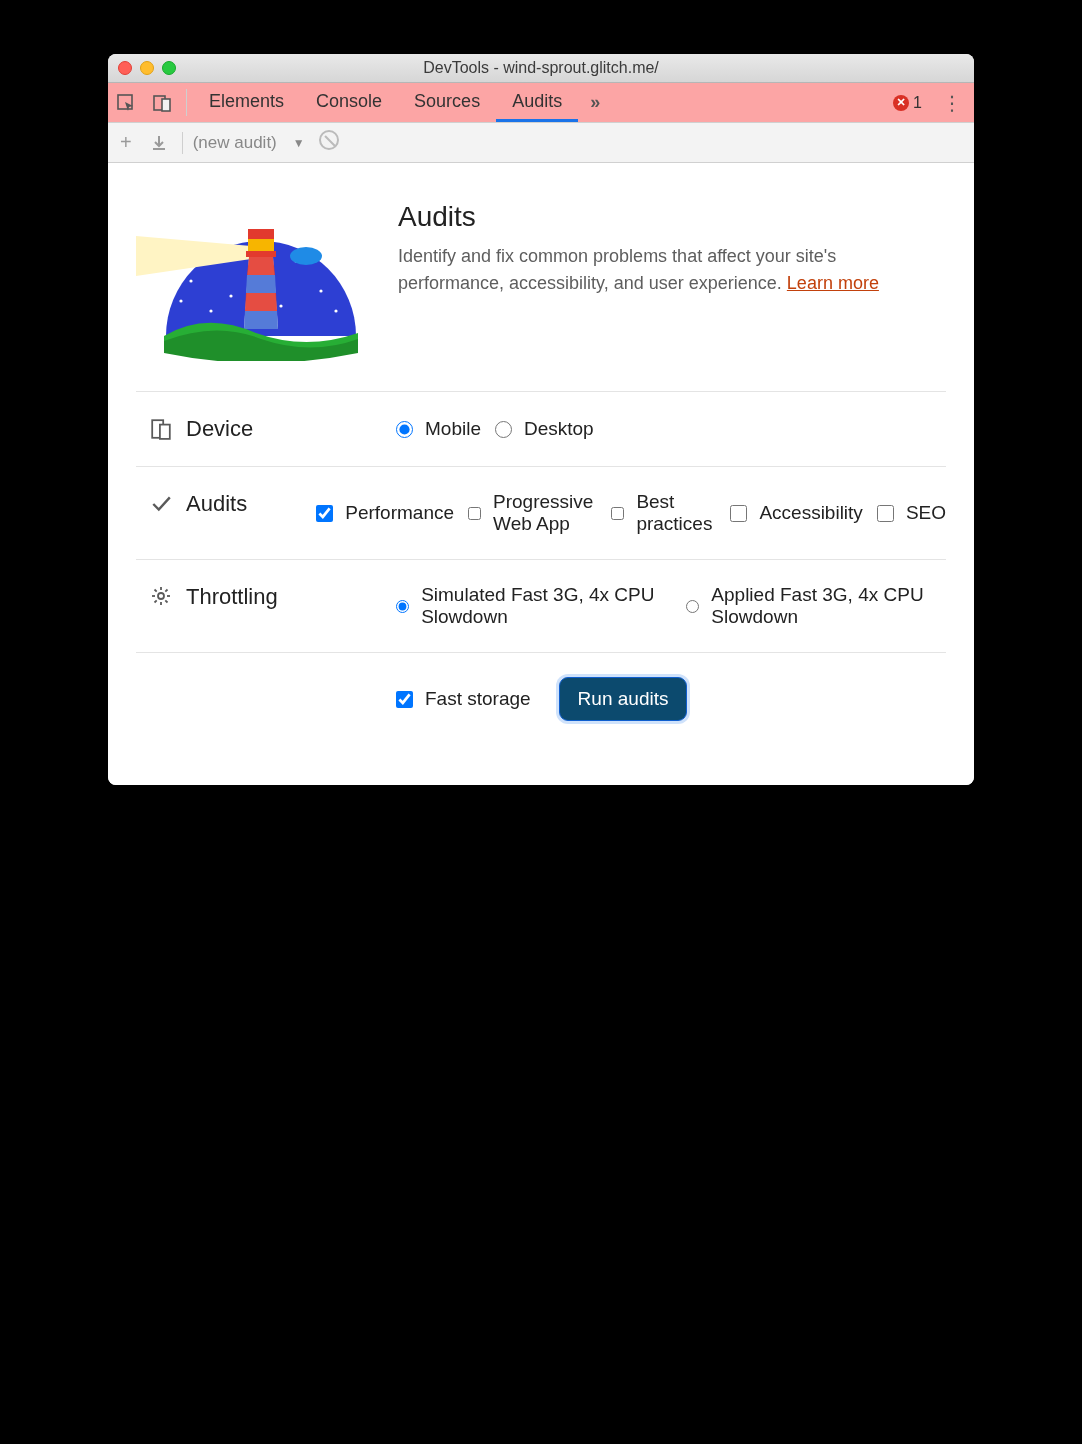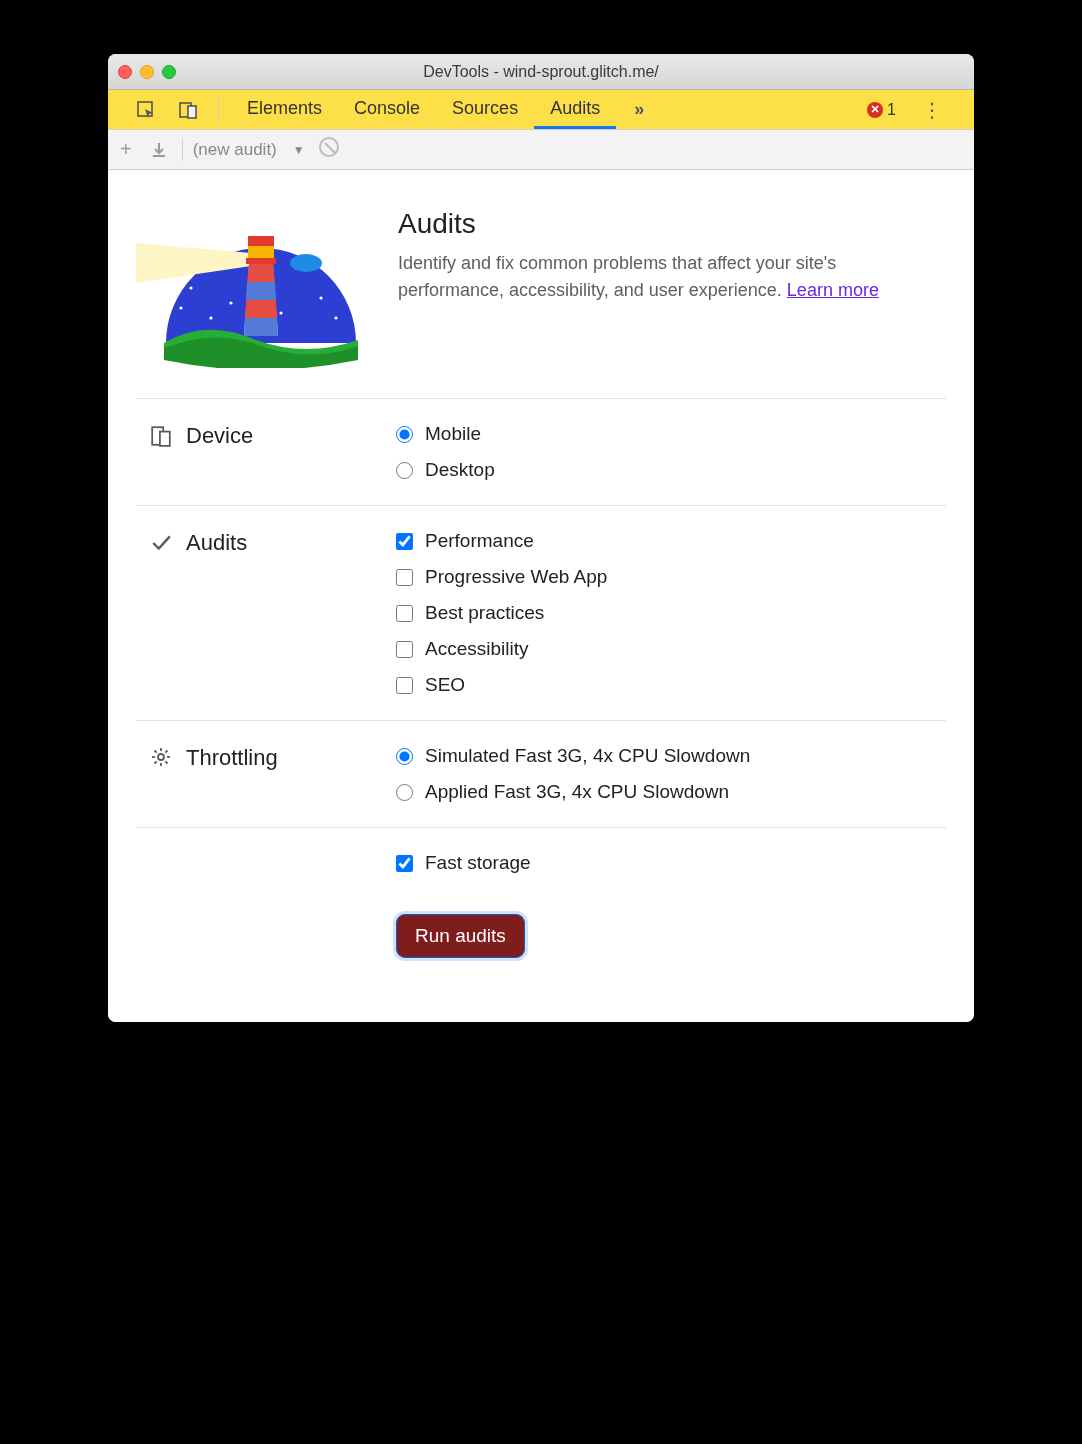--- a/index.html
+++ b/index.html
@@ -16,48 +16,47 @@
     position: absolute;
     left: 108px;
     top: 54px;
     width: 866px;
     background: #fff;
     border-radius: 8px;
     box-shadow: 0 20px 60px rgba(0,0,0,0.6);
     overflow: hidden;
   }
   .titlebar {
-    height: 36px;
+    height: 29px;
     background: linear-gradient(#e9e9e9,#d6d6d6);
     border-bottom: 1px solid #b6b6b6;
     display: flex;
     align-items: center;
     padding: 0 10px;
     position: relative;
   }
   .traffic { display:flex; gap:8px; }
   .traffic span { width:14px; height:14px; border-radius:50%; display:block; }
   .t-close { background:#ff5f57; border:1px solid #e14138; }
   .t-min   { background:#ffbd2e; border:1px solid #e1a116; }
   .t-max   { background:#28c940; border:1px solid #17a92c; }
   .title {
     position:absolute; left:0; right:0; text-align:center;
     font-size:16px; color:#3b3b3b; font-weight:400;
     pointer-events:none;
   }
   .tabbar {
     height:40px;
-    background:#fde047;
+    background:#fca5a5;
     border-bottom:1px solid #d0d0d0;
     display:flex;
     align-items:stretch;
-    padding:0 20px;
+    padding:0 0;
     font-size:18px;
     color:#303030;
-    gap:6px;
   }
   .tabbar .ico-btn {
     display:flex; align-items:center; justify-content:center;
     padding:0 8px; color:#606060;
   }
   .tabbar .divider { width:1px; background:#cfcfcf; margin:6px 6px; }
   .tabs { display:flex; align-items:stretch; }
   .tab {
     padding:0 16px; display:flex; align-items:center; cursor:default;
     color:#333; border-bottom:3px solid transparent;
@@ -84,37 +83,37 @@
     position:relative; display:inline-block;
   }
   .prohibit::after{
     content:""; position:absolute; left:2px; top:8px; width:14px; height:2px;
     background:#bbb; transform:rotate(45deg);
   }
   .content { padding:28px 28px 40px 28px; background:#fff; }
   .hero { display:flex; gap:32px; padding:10px 0 30px 0; }
   .hero-text h1 { font-size:28px; margin:0 0 10px 0; font-weight:400; color:#222; }
   .hero-text p { font-size:18px; color:#5e5e5e; line-height:1.5; margin:0; }
-  .hero-text a { color:#6d28d9; text-decoration:underline; }
+  .hero-text a { color:#c2410c; text-decoration:underline; }
   .section {
     border-top:1px solid #e4e4e4;
     display:flex;
     padding:24px 0;
     gap:20px;
   }
   .section-title {
     width:240px; display:flex; gap:14px; align-items:flex-start;
     color:#222; font-size:22px; padding-left:14px;
   }
   .section-title .sico { width:22px; color:#5a5a5a; flex-shrink:0; display:flex; justify-content:center; padding-top:2px;}
-  .options { flex:1; display:flex; flex-direction:column; gap:14px; font-size:19px; color:#222; }
+  .options { flex:1; display:flex; flex-direction:row; gap:14px; font-size:19px; color:#222; }
   .opt { display:flex; align-items:center; gap:12px; }
   input[type=radio], input[type=checkbox] { width:17px; height:17px; margin:0; }
   .run-btn {
-    background:#7f1d1d; color:#fff; border:1px solid #0f5ecf;
+    background:#0c4a6e; color:#fff; border:1px solid #0f5ecf;
     border-radius:9px; padding:10px 18px; font-size:19px;
     box-shadow:0 0 0 3px #cfe2fb;
   }
   .lh-illus { width:230px; height:160px; position:relative; }
 
   
   svg { display:block; }
 </style>
 </head>
 <body>

